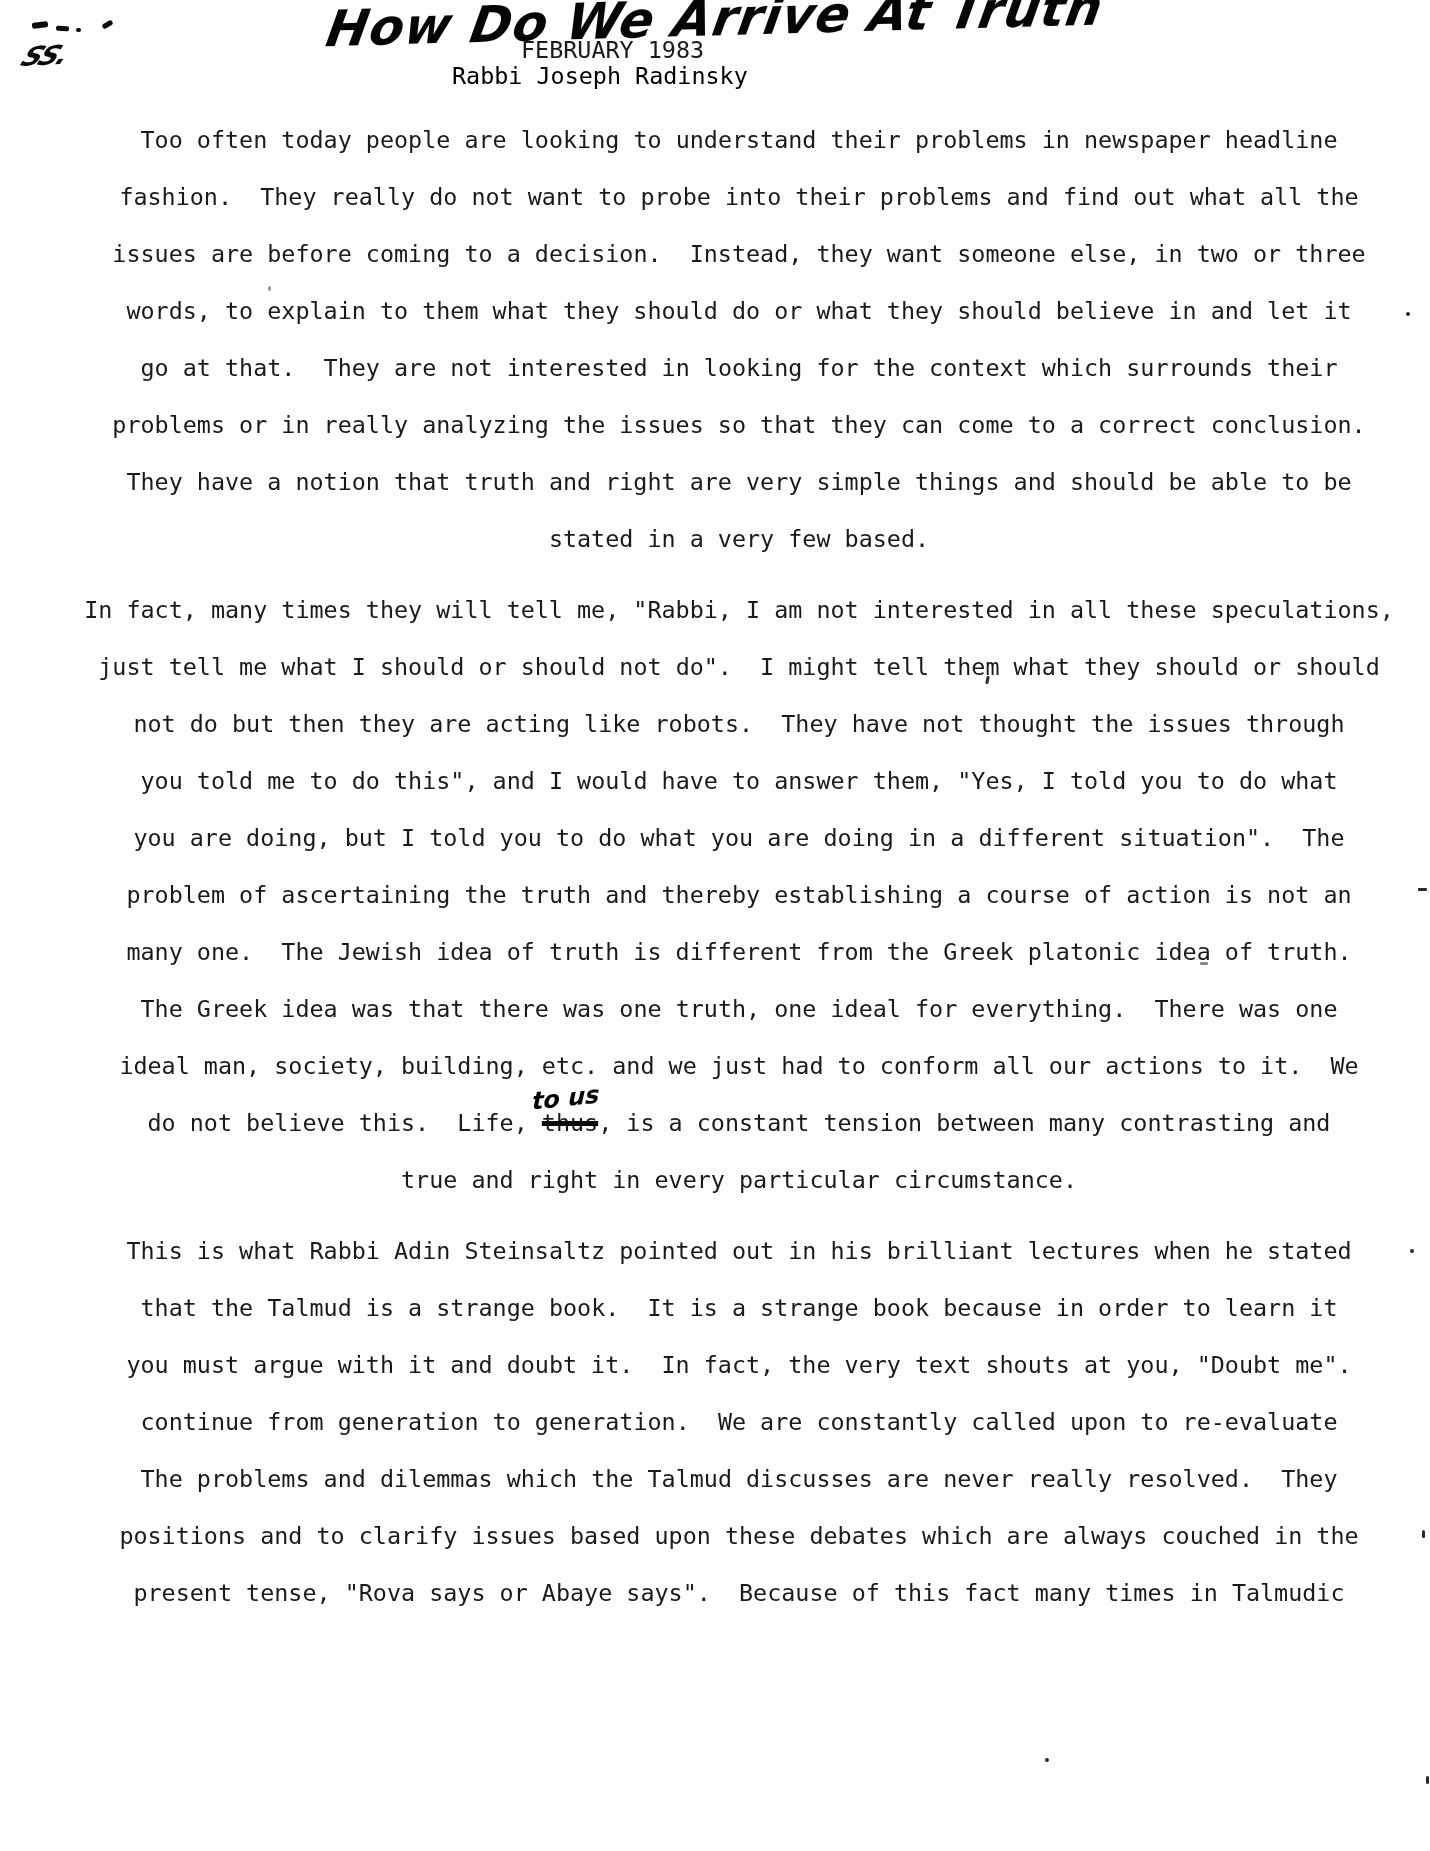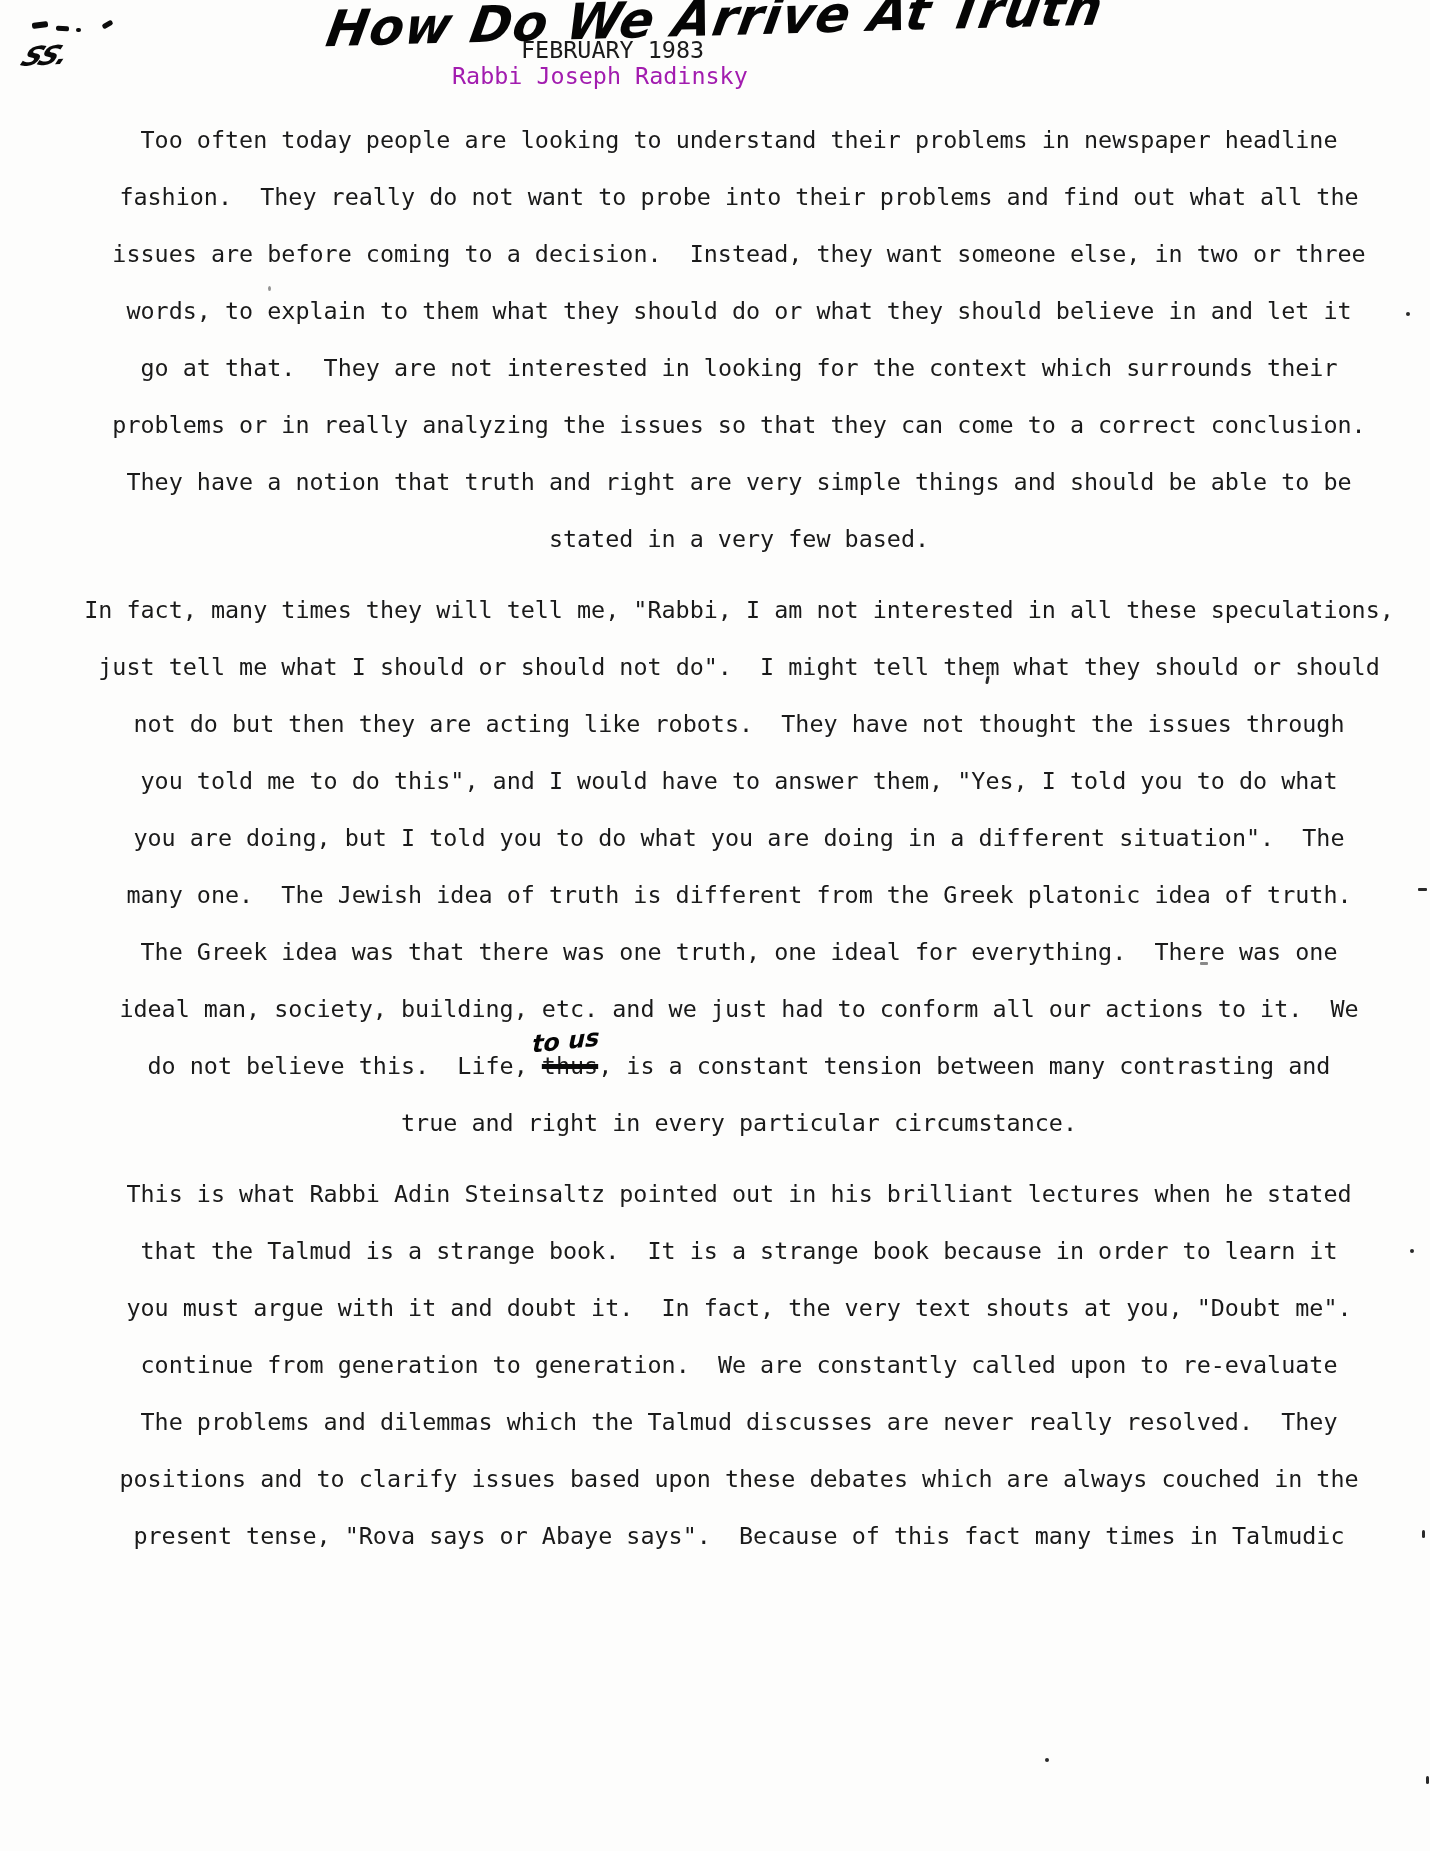--- a/index.html
+++ b/index.html
@@ -18,21 +18,21 @@
     transform:rotate(-1.6deg) skewX(-11deg);
     transform-origin:left top;
     white-space:nowrap;
   }
   .typed-date{
     position:absolute;left:521px;top:38px;
     font-size:23.4px;line-height:1.1;white-space:pre;color:#1a1a1a;text-align:right;
   }
   .typed-author{
     position:absolute;left:452px;top:64px;
-    font-size:23.4px;line-height:1.1;white-space:pre;color:#a21caf;
+    font-size:23.4px;line-height:1.1;white-space:pre;color:#000000;
   }
   
   .corner-scribble{
     position:absolute;left:24px;top:40px;
     font-family:"DejaVu Sans", sans-serif;
     font-style:italic;font-weight:800;font-size:27px;color:#0a0a0a;
     transform:skewX(-28deg) rotate(-3deg);
     letter-spacing:-2px;
   }
   .pen-mark{position:absolute;background:#0c0c0c;border-radius:2px;}
@@ -97,20 +97,21 @@
       <div class="line">problems or in really analyzing the issues so that they can come to a correct conclusion.</div>
       <div class="line">They have a notion that truth and right are very simple things and should be able to be</div>
       <div class="line">stated in a very few based.</div>
     </div>
     <div class="paragraph">
       <div class="line">In fact, many times they will tell me, "Rabbi, I am not interested in all these speculations,</div>
       <div class="line">just tell me what I should or should not do".  I might tell them what they should or should</div>
       <div class="line">not do but then they are acting like robots.  They have not thought the issues through</div>
       <div class="line">you told me to do this", and I would have to answer them, "Yes, I told you to do what</div>
       <div class="line">you are doing, but I told you to do what you are doing in a different situation".  The</div>
+      <div class="line">problem of ascertaining the truth and thereby establishing a course of action is not an</div>
       <div class="line">many one.  The Jewish idea of truth is different from the Greek platonic idea of truth.</div>
       <div class="line">The Greek idea was that there was one truth, one ideal for everything.  There was one</div>
       <div class="line">ideal man, society, building, etc. and we just had to conform all our actions to it.  We</div>
       <div class="line"><span>do not believe this.  Life, </span><span class="struck">thus<span class="insert-note">to us</span></span><span>, is a constant tension between many contrasting and</span></div>
       <div class="line">true and right in every particular circumstance.</div>
     </div>
     <div class="paragraph">
       <div class="line">This is what Rabbi Adin Steinsaltz pointed out in his brilliant lectures when he stated</div>
       <div class="line">that the Talmud is a strange book.  It is a strange book because in order to learn it</div>
       <div class="line">you must argue with it and doubt it.  In fact, the very text shouts at you, "Doubt me".</div>

